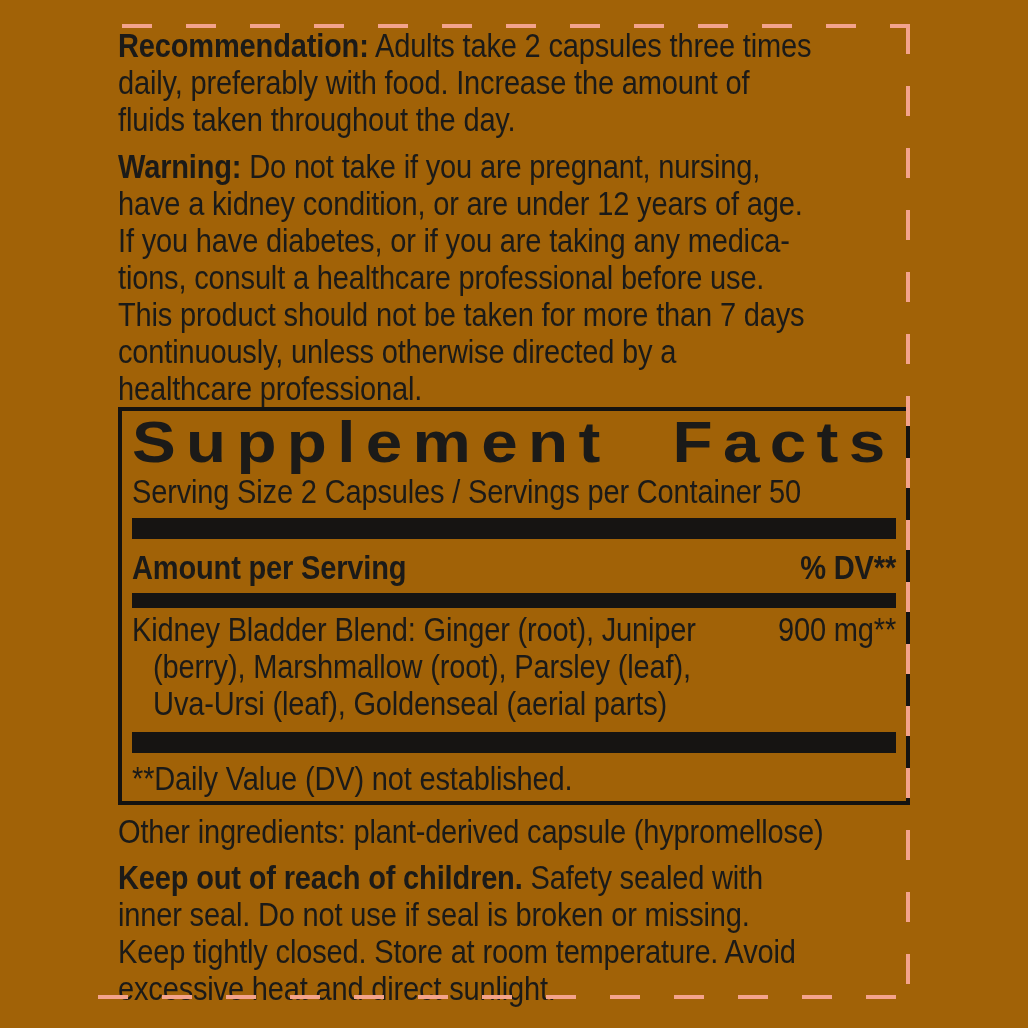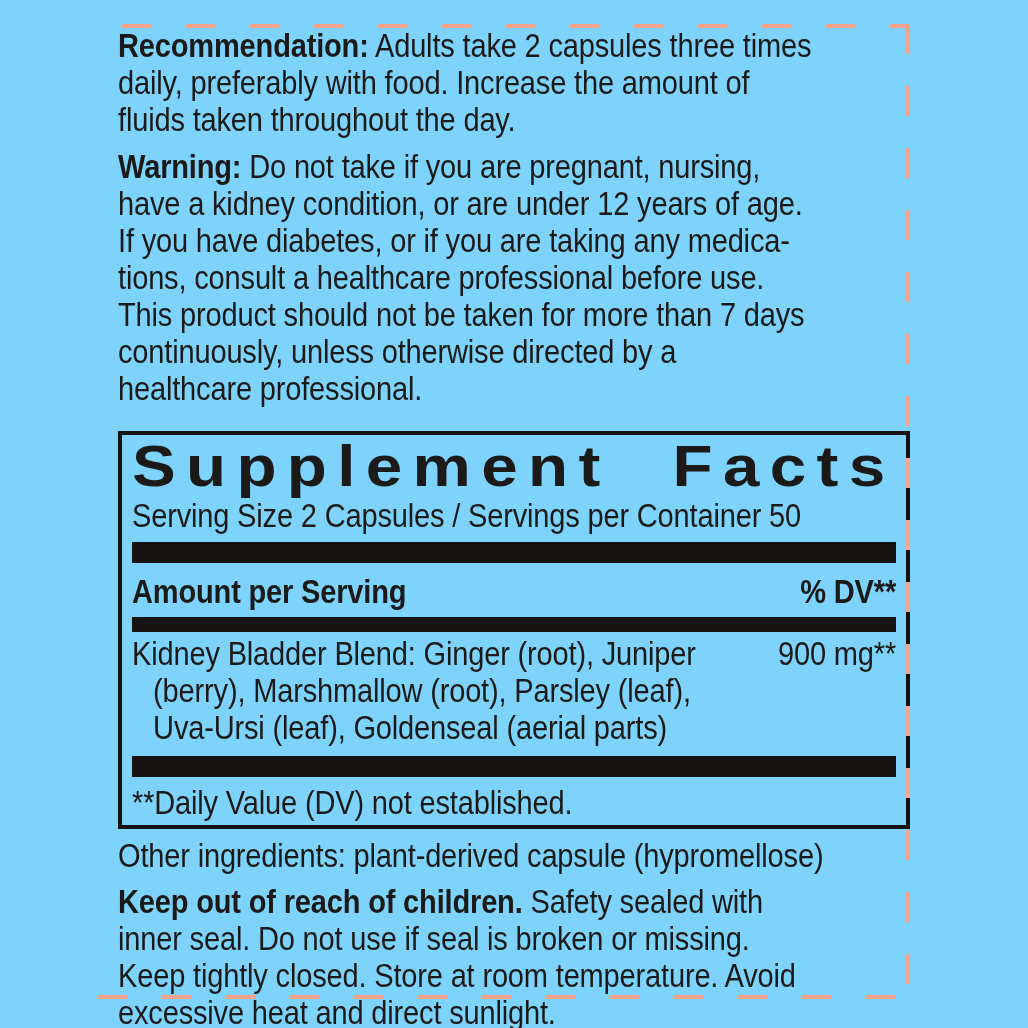--- a/index.html
+++ b/index.html
@@ -4,21 +4,21 @@
 <style>
   html,body{margin:0;padding:0;}
   body{
     width:1028px;height:1028px;
     background:#ffffff;
     font-family:"Liberation Sans", sans-serif;
     color:#1b1a18;
     overflow:hidden;
     position:relative;
   }
-  .page{position:absolute;inset:0;background:#7dd3fc;}
+  .page{position:absolute;inset:0;background:#a16207;}
 
   
   .cut{position:absolute;z-index:6;}
   .cut-top{left:122px;top:24px;width:788px;height:4px;
     background:repeating-linear-gradient(90deg,var(--cut) 0 30px,transparent 30px 64px);}
   .cut-right{left:906px;top:24px;width:4px;height:975px;
     background:repeating-linear-gradient(180deg,var(--cut) 0 30px,transparent 30px 62px);}
   .cut-bottom{left:98px;top:995px;width:812px;height:4px;
     background:repeating-linear-gradient(90deg,var(--cut) 0 30px,transparent 30px 64px);}
 
@@ -28,21 +28,21 @@
   .para{font-size:33px;line-height:37px;letter-spacing:-0.2px;}
   .cx{transform:scaleX(0.88);transform-origin:0 0;width:113.64%;}
   .line{white-space:nowrap;}
   .b{font-weight:bold;}
 
   .gap-s{margin-top:10px;}
 
   
   .sf-box{
     border:4px solid #141210;
-    margin-top:24px;
+    margin-top:0;
     padding:2px 10px 2px 10px;
   }
   .sf-title-wrap{width:86.9%;transform:scaleX(1.15);transform-origin:0 0;}
   .sf-title{
     display:flex;justify-content:space-between;align-items:baseline;
     font-weight:bold;font-size:57px;line-height:55px;letter-spacing:9px;
     margin-top:2px;white-space:nowrap;
   }
   .sf-serving{margin-top:3px;}
   .bar{background:#161412;}

